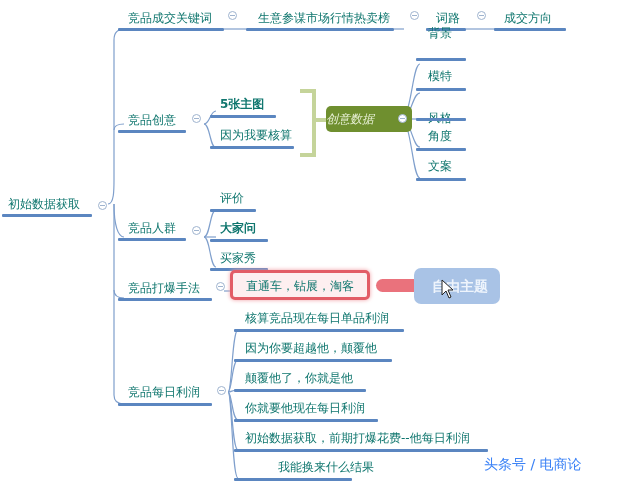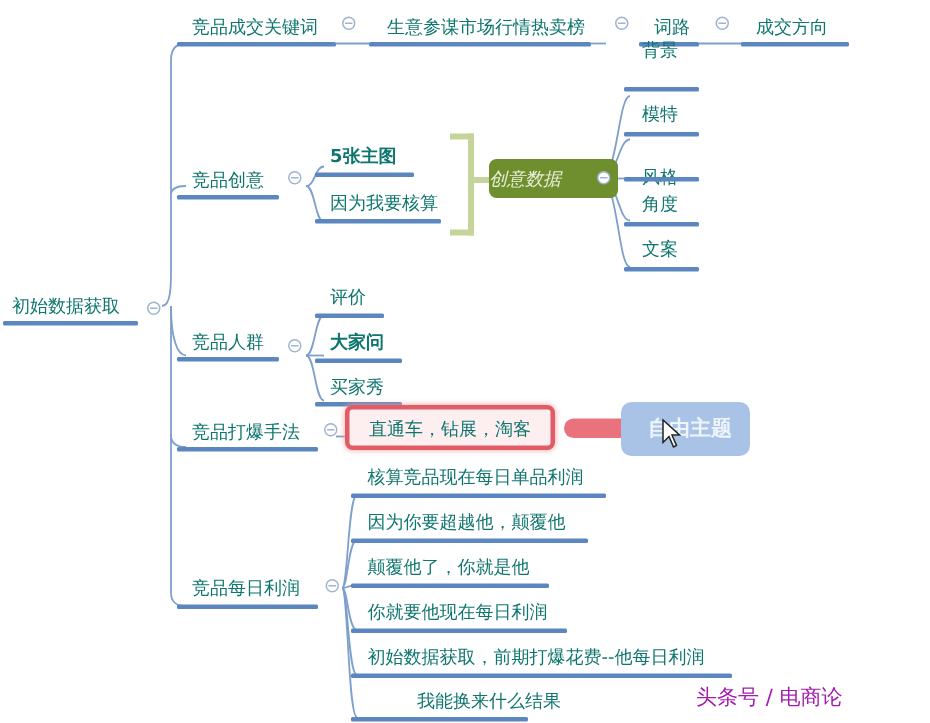--- a/index.html
+++ b/index.html
@@ -13,21 +13,21 @@
   svg.lines { position:absolute; left:0; top:0; }
   .creative { position:absolute; left:326px; top:106px; width:86px; height:26px; background:#6f8f2f;
               border-radius:5px; color:#e8f0d6; font-style:italic; font-size:12px; line-height:26px; }
   .bracket { position:absolute; border:4px solid #c5d49a; border-left:none; }
   .hl-box { position:absolute; left:230px; top:270px; width:140px; height:30px; border:3px solid #e25c66;
             border-radius:5px; background:#fdeff0; box-sizing:border-box; box-shadow:0 0 4px #f1a0a6; }
   .drag-bar { position:absolute; left:376px; top:279px; width:56px; height:13px; background:#e8636e; border-radius:7px; opacity:.9; }
   .ghost { position:absolute; left:414px; top:268px; width:86px; height:36px; background:#a9c3e6; border-radius:7px;
            color:#eef4fc; font-weight:bold; font-size:14px; line-height:36px; text-align:right; padding-right:12px; box-sizing:border-box; }
   .cursor { position:absolute; left:441px; top:279px; }
-  .watermark { position:absolute; left:464px; top:456px; font-size:14px; color:#a21caf; }
+  .watermark { position:absolute; left:484px; top:456px; font-size:14px; color:#3b82f6; }
 </style>
 </head>
 <body>
 
 <svg class="lines" width="620" height="482">
   <g fill="none" stroke="#7f9fcc" stroke-width="1.2">
 
     <path d="M108,204 C114,204 114,190 114,180 L114,40 C114,32 118,29 124,29"></path>
     <path d="M114,130 C114,126 118,124 124,124"></path>
     <path d="M114,204 C114,225 118,237 124,237"></path>

